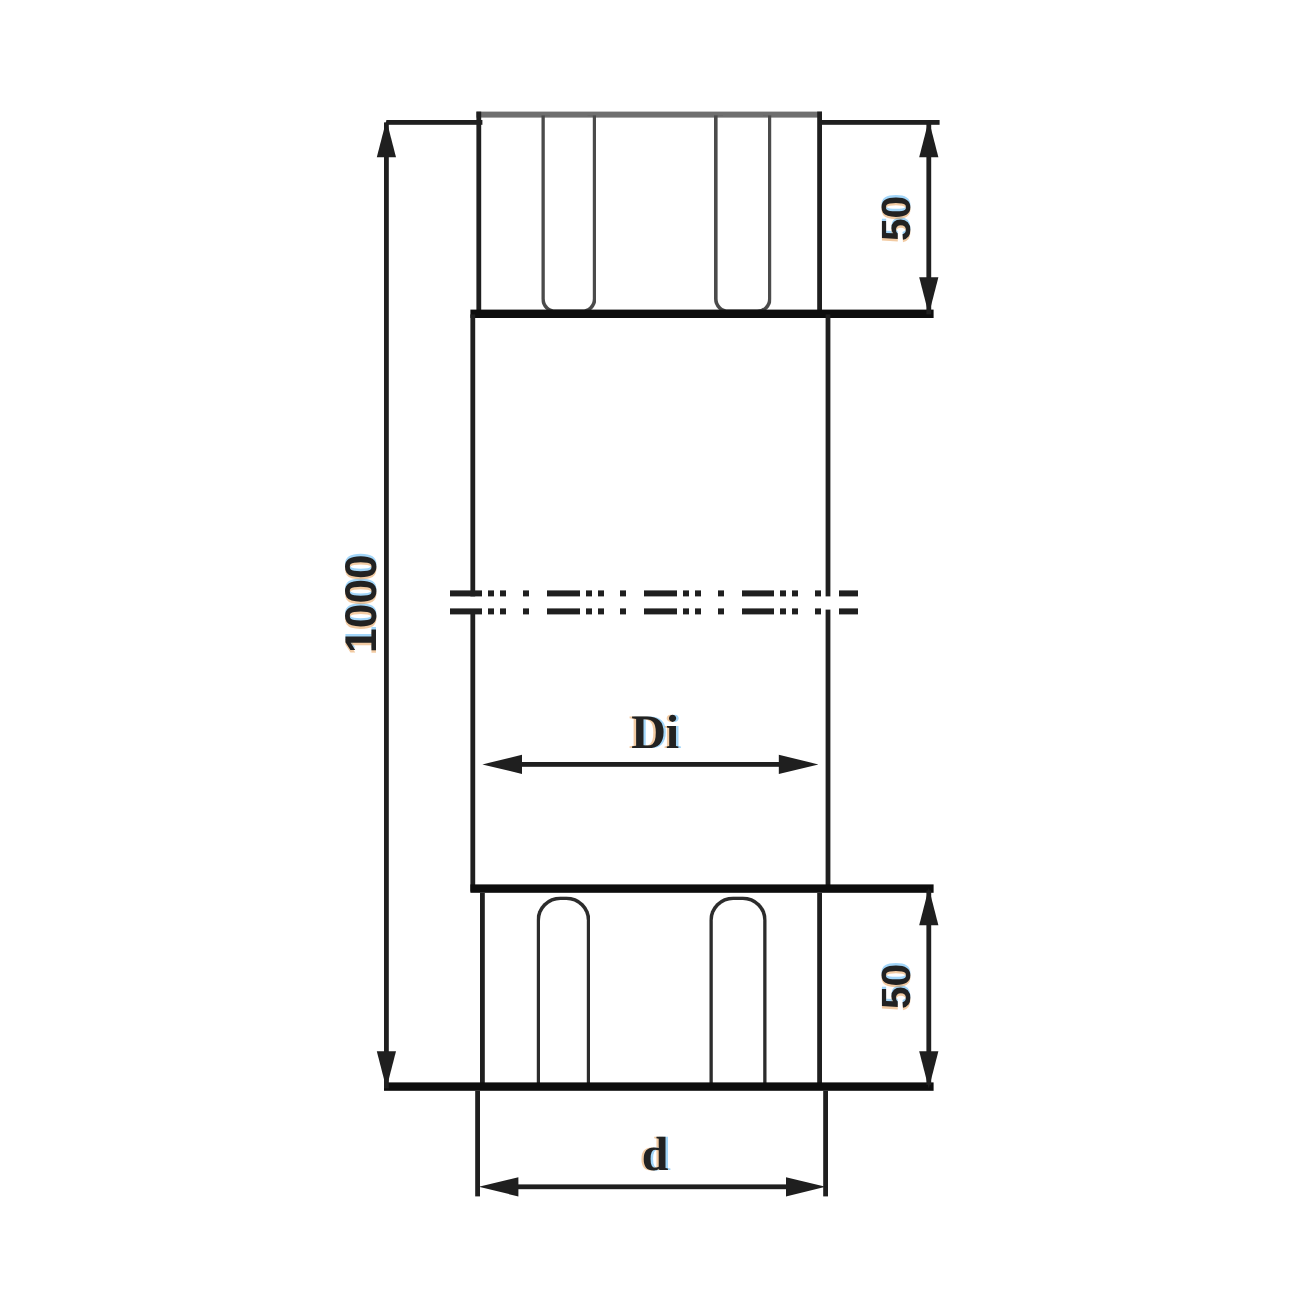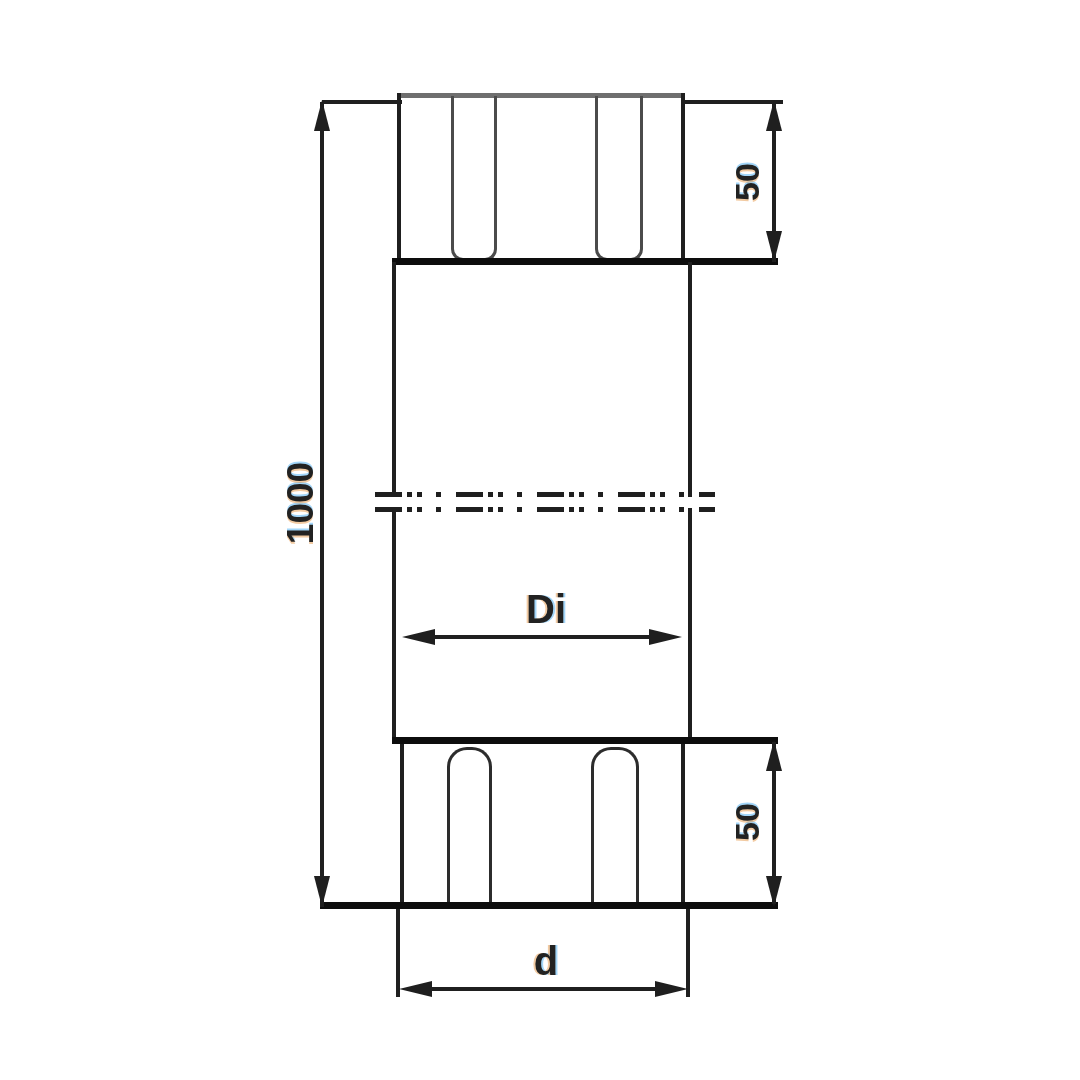--- a/index.html
+++ b/index.html
@@ -26,21 +26,21 @@
   .arr-rt{border-top:8px solid transparent;border-bottom:8px solid transparent;border-left:33px solid var(--ink);}
   
   .dim-label{
     position:absolute;display:flex;align-items:center;justify-content:center;
     color:#222;font-weight:bold;
     text-shadow:-2px 0 0 rgba(221,118,13,0.38), 2px 0 0 rgba(14,148,238,0.38);
   }
   .vlabel{transform:rotate(-90deg);}
   .fs-big{font-size:37px;}
   .fs-mid{font-size:34px;}
-  .fs-dia{font-size:40px;}
+  .fs-dia{font-size:40px;font-family:Liberation Serif, serif;}
   
   .groove-top{
     position:absolute;
     border-left:3px solid var(--bead);border-right:3px solid var(--bead);border-bottom:3px solid var(--bead);
     border-radius:0 0 12px 12px;
   }
   
   .groove-bot{
     position:absolute;
     border-left:3px solid #2c2c2c;border-right:3px solid #2c2c2c;border-top:3px solid #2c2c2c;

